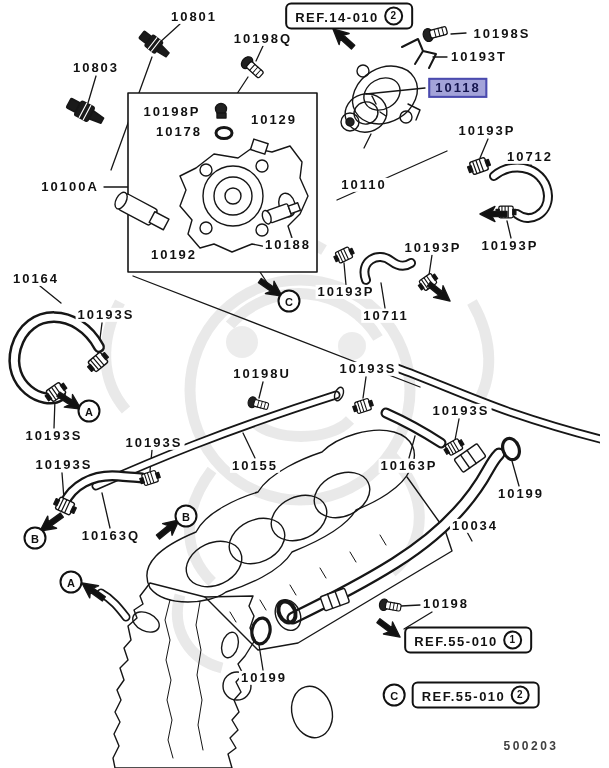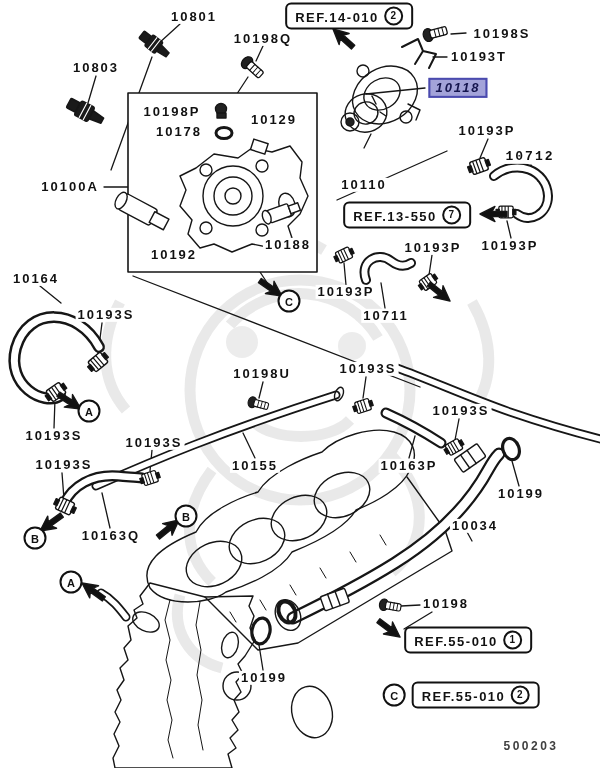--- a/index.html
+++ b/index.html
@@ -267,27 +267,27 @@
     </g>
   </g>
 </svg>
 
 <div id="labels-layer">
       <div class="part-label" style="left: 194px; top: 17px;">10801</div>
       <div class="part-label" style="left: 502px; top: 34px;">10198S</div>
       <div class="part-label" style="left: 263px; top: 39px;">10198Q</div>
       <div class="part-label" style="left: 479px; top: 57px;">10193T</div>
       <div class="part-label" style="left: 96px; top: 68px;">10803</div>
-      <div class="part-label highlighted" style="left: 458px; top: 88px; background: rgb(163, 163, 217); border-color: rgb(74, 74, 174); color: rgb(21, 21, 78); font-style: italic;">10118</div>
+      <div class="part-label highlighted" style="left: 458px; top: 88px; background: rgb(163, 163, 217); border-color: rgb(74, 74, 174); color: rgb(21, 21, 78);">10118</div>
       <div class="part-label" style="left: 172px; top: 112px;">10198P</div>
       <div class="part-label" style="left: 274px; top: 120px;">10129</div>
       <div class="part-label" style="left: 179px; top: 132px;">10178</div>
       <div class="part-label" style="left: 487px; top: 131px;">10193P</div>
       <div class="part-label" style="left: 364px; top: 157px; margin-top: 28px;">10110</div>
-      <div class="part-label" style="left: 530px; top: 157px; font-family: Liberation Mono, monospace;">10712</div>
+      <div class="part-label" style="left: 530px; top: 157px;">10712</div>
       <div class="part-label" style="left: 70px; top: 187px;">10100A</div>
       <div class="part-label" style="left: 288px; top: 245px;">10188</div>
       <div class="part-label" style="left: 510px; top: 246px;">10193P</div>
       <div class="part-label" style="left: 433px; top: 248px;">10193P</div>
       <div class="part-label" style="left: 174px; top: 255px;">10192</div>
       <div class="part-label" style="left: 36px; top: 279px;">10164</div>
       <div class="part-label" style="left: 346px; top: 292px;">10193P</div>
       <div class="part-label" style="left: 386px; top: 316px;">10711</div>
       <div class="part-label" style="left: 106px; top: 315px;">10193S</div>
       <div class="part-label" style="left: 368px; top: 369px;">10193S</div>
@@ -304,28 +304,20 @@
       <div class="part-label" style="left: 446px; top: 604px;">10198</div>
       <div class="part-label" style="left: 264px; top: 678px;">10199</div>
       <div class="ref-wrap" style="left: 349px; top: 16px;">
         <div class="ref-box">
           <span class="ref-line">
             <span>REF.14-010</span>
             <span class="circ">2</span>
           </span>
         </div>
       </div>
-      <div class="ref-wrap" style="left: 407px; top: 215px;">
-        <div class="ref-box">
-          <span class="ref-line">
-            <span>REF.13-550</span>
-            <span class="circ">7</span>
-          </span>
-        </div>
-      </div>
       <div class="ref-wrap" style="left: 468px; top: 640px;">
         <div class="ref-box">
           <span class="ref-line">
             <span>REF.55-010</span>
             <span class="circ">1</span>
           </span>
         </div>
       </div>
       <div class="ref-wrap" style="left: 461px; top: 695px;">
         <span class="marker">C</span>

